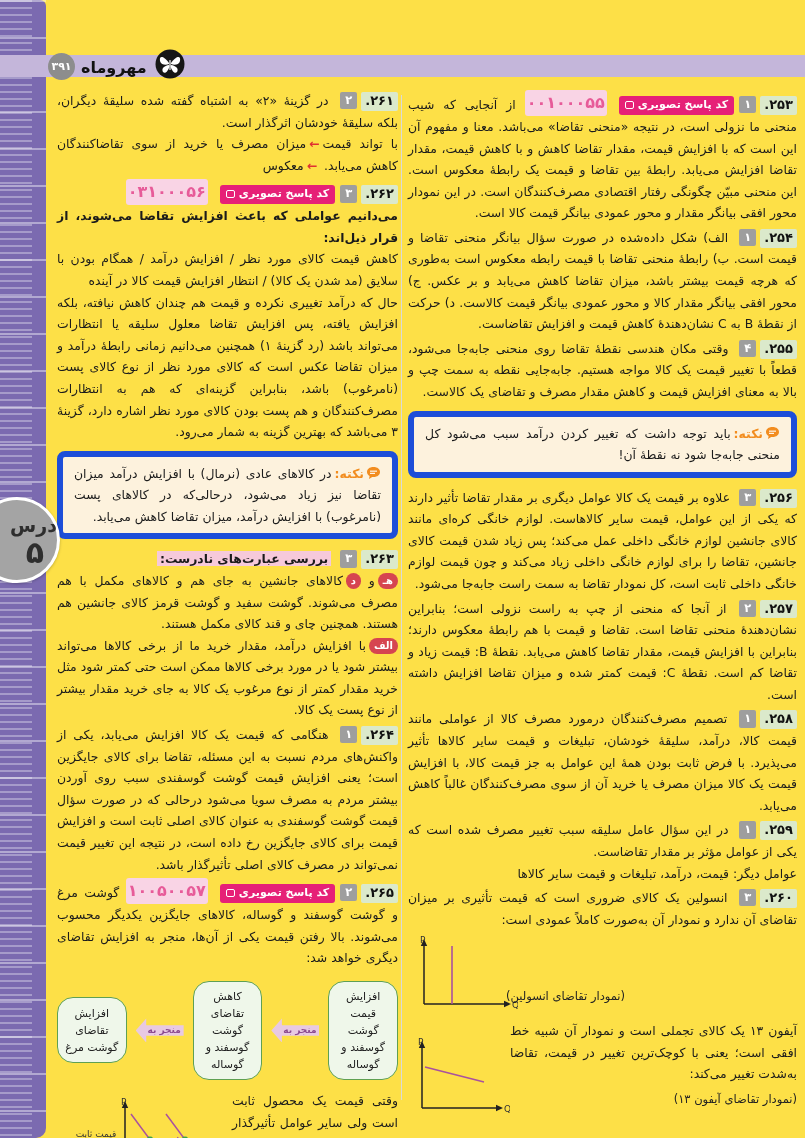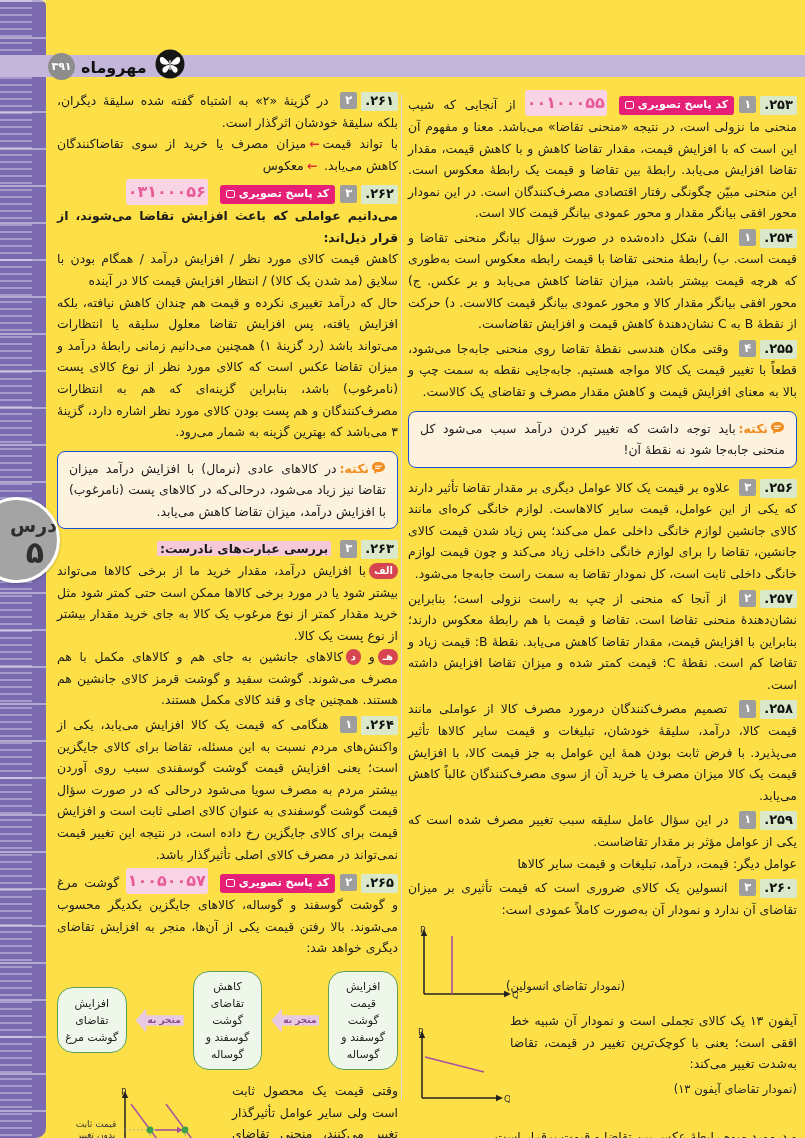--- a/index.html
+++ b/index.html
@@ -42,21 +42,21 @@
   .ans { display:inline-block; background:#9e9e9e; color:#fff; font-weight:bold; font-size:11.5px;
     padding:0 5px; border-radius:2px; margin-left:5px; line-height:1.5; vertical-align:1px; }
   .vb-label { display:inline-block; background:#e62077; color:#fff; font-weight:bold; font-size:11px;
     padding:1px 6px; border-radius:3px; margin-left:12px; line-height:1.5; vertical-align:1px; }
   .vb-icon { display:inline-block; width:9px; height:8px; border:1.3px solid #fff; border-radius:2px;
     margin-right:4px; vertical-align:-1px; }
   .vb-code { display:inline-block; background:#f9d4e5; color:#e75b99; font-weight:bold; font-size:16px;
     padding:1px 2px; border-radius:3px; margin-left:0; line-height:1.5; direction:ltr; letter-spacing:1px;
     vertical-align:1px; }
 
-  .note { background:#fdf2dd; border:1px solid #1d4ed8; border-radius:8px; padding:6px 11px; margin:8px 0 9px; }
+  .note { background:#fdf2dd; border:6px solid #1d4ed8; border-radius:8px; padding:6px 11px; margin:8px 0 9px; }
   .note-label { color:#f28d1f; font-weight:bold; margin-left:3px; }
   .note-icon { vertical-align:-2px; margin-left:2px; }
 
   .red-arrow { color:#e03131; font-weight:bold; padding:0 3px; }
   .stmt-badge { display:inline-block; background:#d64550; color:#fff; font-weight:bold; font-size:10px;
     padding:0 5px; border-radius:8px; line-height:1.6; margin-left:3px; vertical-align:1px; }
   .hl-heading { background:#f6c9da; font-weight:bold; padding:0 3px; }
   .bold { font-weight:bold; }
 
   
@@ -217,24 +217,24 @@
           <path d="M7.5 1 C3.4 1 1 3.2 1 6 c0 1.7 1 3.2 2.6 4 L3 13 l3.2 -2.1 c.4 .1 .9 .1 1.3 .1 c4.1 0 6.5 -2.2 6.5 -5 S11.6 1 7.5 1 z" fill="#f28d1f"></path>
           <rect x="4" y="4.6" width="7" height="1.1" fill="#fff"></rect>
           <rect x="4" y="6.8" width="5" height="1.1" fill="#fff"></rect>
         </svg><span class="note-label">نکته:</span><span>در کالاهای عادی (نرمال) با افزایش درآمد میزان تقاضا نیز زیاد می‌شود، درحالی‌که در کالاهای پست (نامرغوب) با افزایش درآمد، میزان تقاضا کاهش می‌یابد.</span>
     </div>
 
     <div class="item">
       <span class="num">۲۶۳.</span><span class="ans">۳</span>
       <span class="hl-heading">بررسی عبارت‌های نادرست:</span>
       <div>
-        <span class="stmt-badge">الف</span><span>با افزایش درآمد، مقدار خرید ما از برخی کالاها می‌تواند بیشتر شود یا در مورد برخی کالاها ممکن است حتی کمتر شود مثل خرید مقدار کمتر از نوع مرغوب یک کالا به جای خرید مقدار بیشتر از نوع پست یک کالا.</span>
+        <span class="stmt-badge">هـ</span><span>و</span> <span class="stmt-badge">د</span><span>کالاهای جانشین به جای هم و کالاهای مکمل با هم مصرف می‌شوند. گوشت سفید و گوشت قرمز کالای جانشین هم هستند. همچنین چای و قند کالای مکمل هستند.</span>
       </div>
       <div>
-        <span class="stmt-badge">هـ</span><span>و</span> <span class="stmt-badge">د</span><span>کالاهای جانشین به جای هم و کالاهای مکمل با هم مصرف می‌شوند. گوشت سفید و گوشت قرمز کالای جانشین هم هستند. همچنین چای و قند کالای مکمل هستند.</span>
+        <span class="stmt-badge">الف</span><span>با افزایش درآمد، مقدار خرید ما از برخی کالاها می‌تواند بیشتر شود یا در مورد برخی کالاها ممکن است حتی کمتر شود مثل خرید مقدار کمتر از نوع مرغوب یک کالا به جای خرید مقدار بیشتر از نوع پست یک کالا.</span>
       </div>
     </div>
 
     <div class="item">
       <span class="num">۲۶۴.</span><span class="ans">۱</span>
       <span>هنگامی که قیمت یک کالا افزایش می‌یابد، یکی از واکنش‌های مردم نسبت به این مسئله، تقاضا برای کالای جایگزین است؛ یعنی افزایش قیمت گوشت گوسفندی سبب روی آوردن بیشتر مردم به مصرف سویا می‌شود درحالی که در صورت سؤال قیمت گوشت گوسفندی به عنوان کالای اصلی ثابت است و افزایش قیمت برای کالای جایگزین رخ داده است، در نتیجه این تغییر قیمت نمی‌تواند در مصرف کالای اصلی تأثیرگذار باشد.</span>
     </div>
 
     <div class="item">
       <span class="num">۲۶۵.</span><span class="ans">۲</span><span class="vb-label"><span>کد پاسخ تصویری</span><span class="vb-icon"></span></span><span class="vb-code">۱۰۰۵۰۰۵۷</span>

